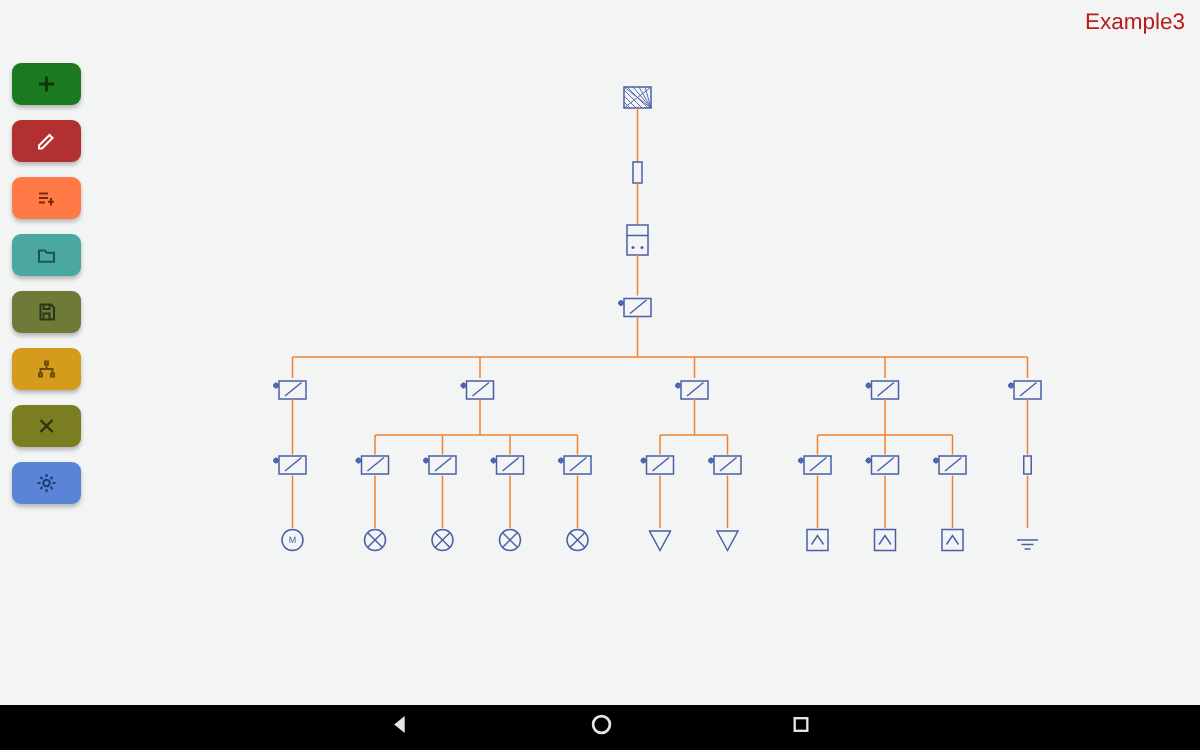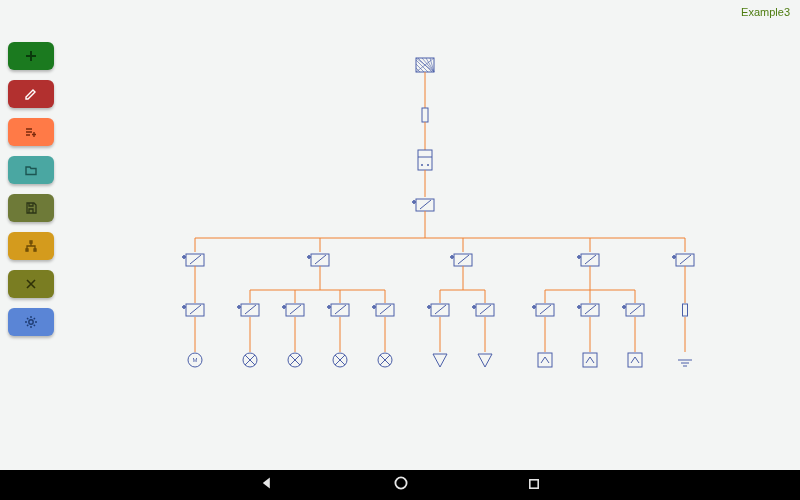--- a/index.html
+++ b/index.html
@@ -9,22 +9,22 @@
     font-family: sans-serif;
     position: relative;
     overflow: hidden;
   }
   .canvas {
     position: absolute; inset: 0;
   }
   .title {
     position: absolute;
     top: 6px; right: 10px;
-    font-size: 11px;
-    color: #4d7c0f;
+    font-size: 15px;
+    color: #b91c1c;
   }
   .toolbar {
     position: absolute;
     left: 8px; top: 42px;
     display: flex; flex-direction: column;
     gap: 10px;
   }
   .tool-btn {
     width: 46px; height: 28px;
     border-radius: 6px;

